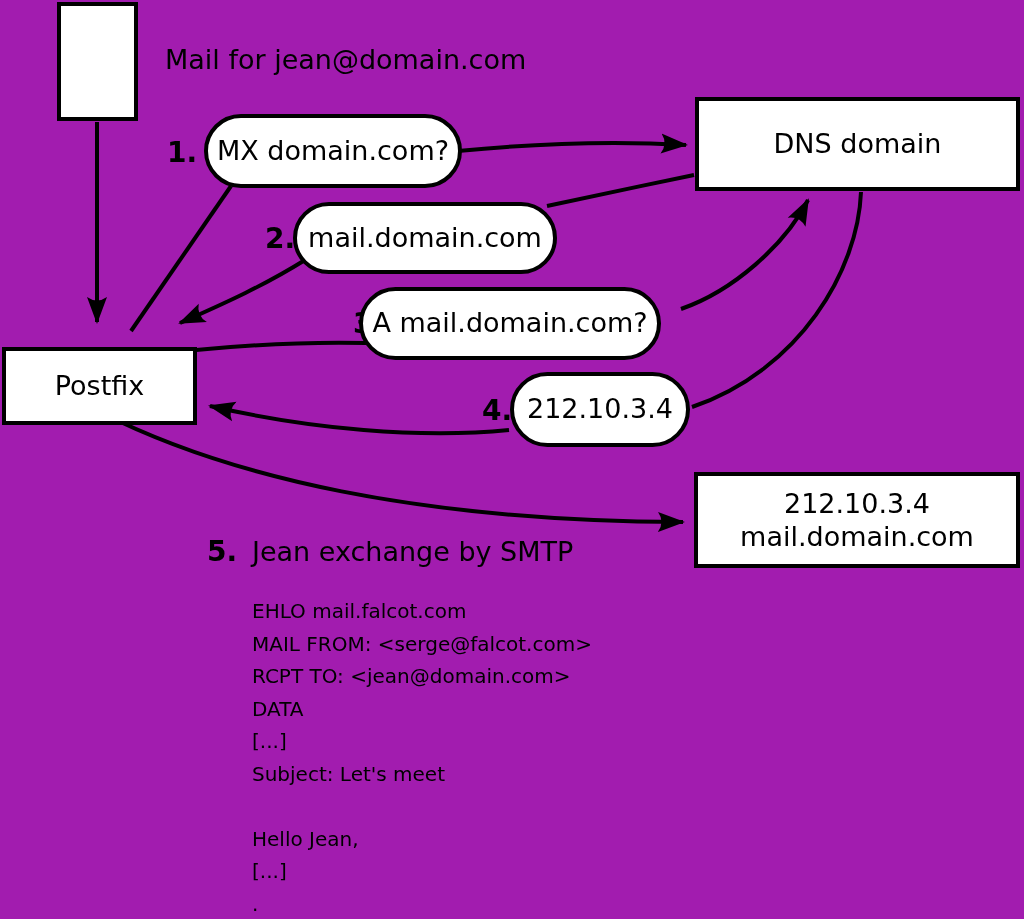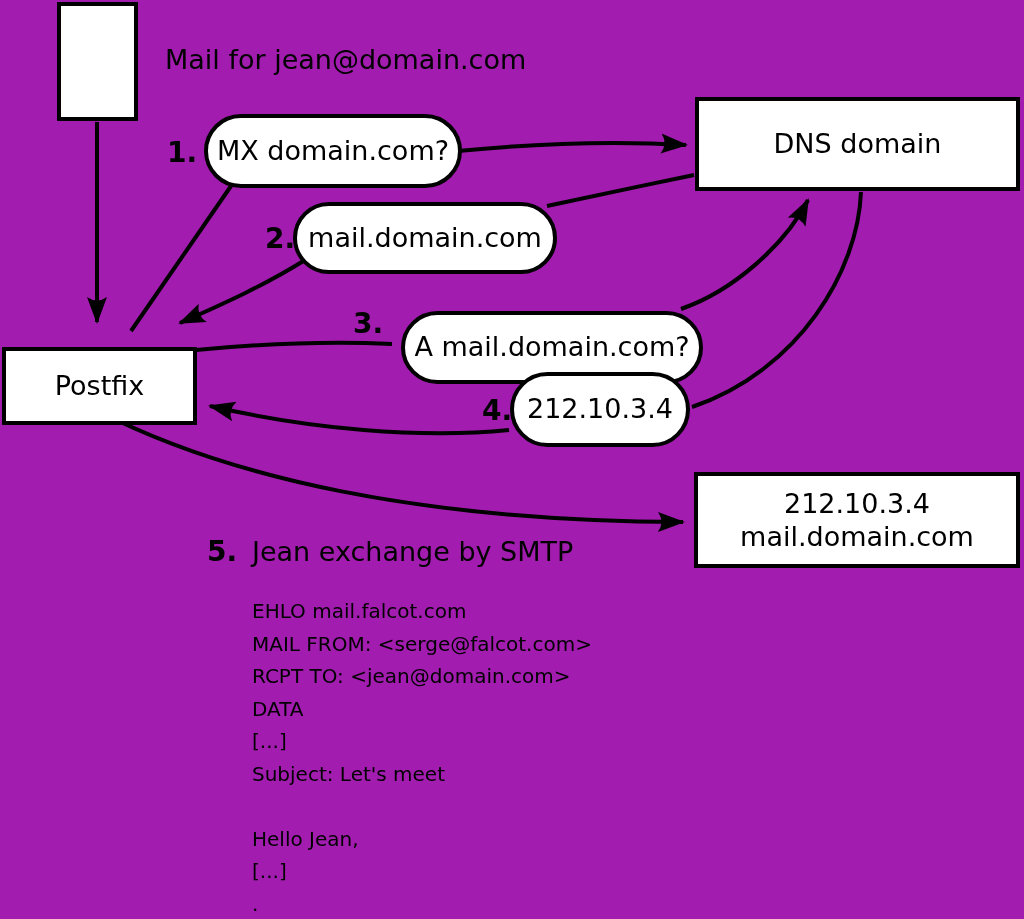--- a/index.html
+++ b/index.html
@@ -111,21 +111,21 @@
   <div class="node pill" style="left:204px; top:114px; width:258px; height:74px;">
     <span>MX domain.com?</span>
   </div>
 
   <span class="num" style="left:265px; top:222px;">2.</span>
   <div class="node pill" style="left:293px; top:202px; width:264px; height:72px;">
     <span>mail.domain.com</span>
   </div>
 
   <span class="num" style="left:353px; top:307px;">3.</span>
-  <div class="node pill" style="left:401px; top:287px; width:302px; height:73px;margin-top:24px;">
+  <div class="node pill" style="left:359px; top:287px; width:302px; height:73px;">
     <span>A mail.domain.com?</span>
   </div>
 
   <span class="num" style="left:482px; top:394px;">4.</span>
   <div class="node pill" style="left:510px; top:372px; width:180px; height:75px;">
     <span>212.10.3.4</span>
   </div>
 
   <span class="num" style="left:207px; top:535px;">5.</span>
   <div class="plain-label" style="left:252px; top:536px;">Jean exchange by SMTP</div>

